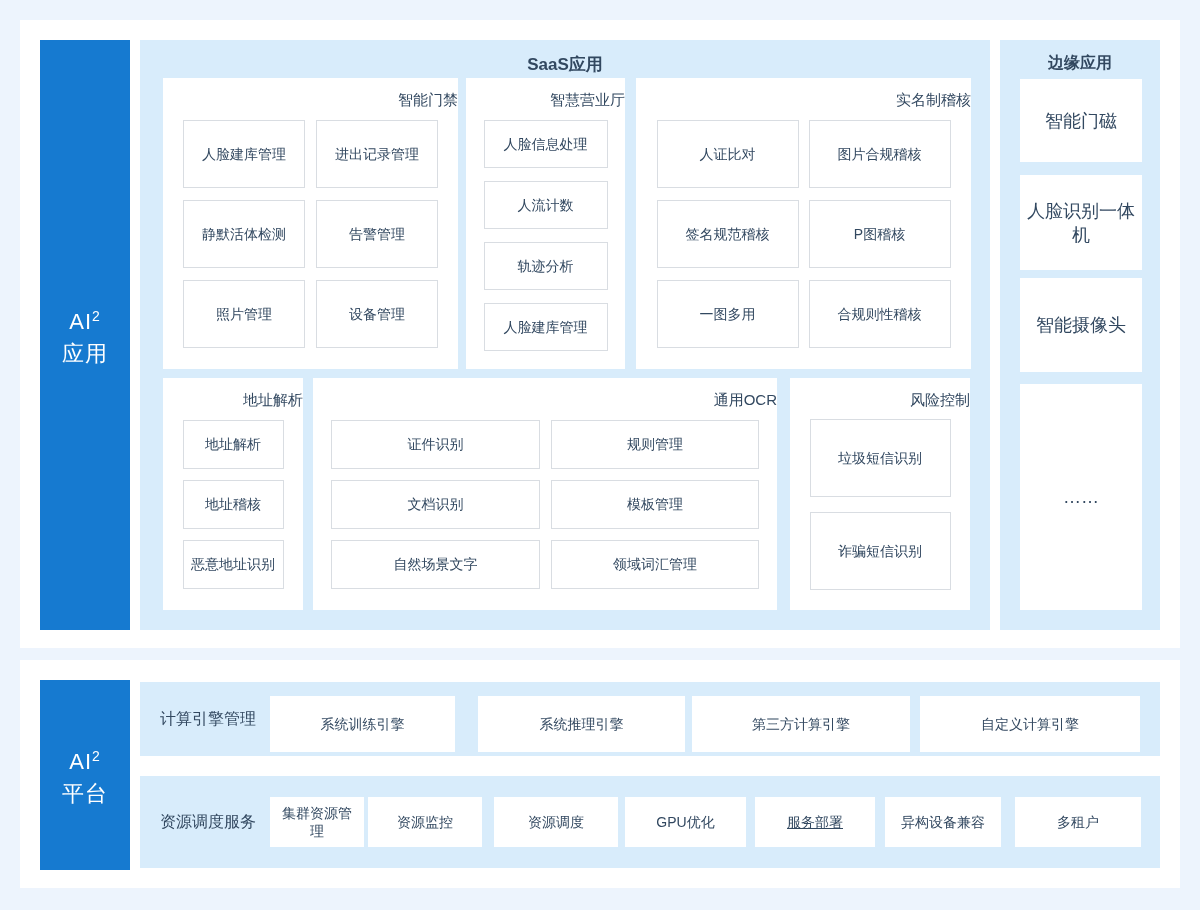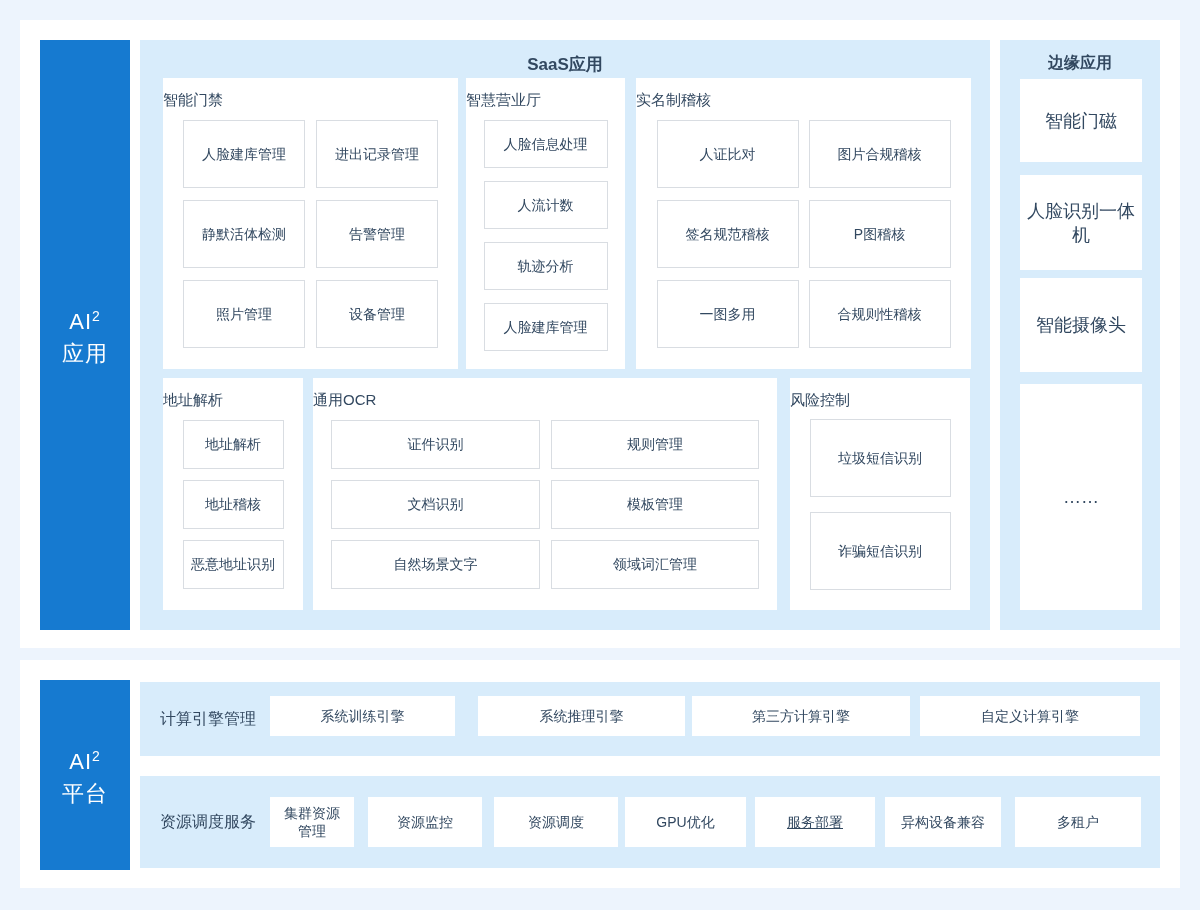--- a/index.html
+++ b/index.html
@@ -24,21 +24,21 @@
   .sb-label { font-size:22px; line-height:31px; letter-spacing:1px; }
   .sb-label sup { font-size:14px; }
 
   .bluebox { position:absolute; background:#d8ecfb; }
   #saas-wrap { left:120px; top:20px; width:850px; height:590px; }
   #edge-wrap { left:980px; top:20px; width:160px; height:590px; }
   .wrap-title { text-align:center; padding-top:13px; font-size:17px;font-weight:bold; }
   #edge-wrap .wrap-title { font-size:16px; }
 
   .section { position:absolute; background:#ffffff; }
-  .section-title { text-align:left; padding-top:13px; font-size:15px; height:30px; }
+  .section-title { text-align:right; padding-top:13px; font-size:15px; height:30px; }
   #sec-door  { left:23px;  top:38px;  width:295px; height:291px; }
   #sec-hall  { left:326px; top:38px;  width:159px; height:291px; }
   #sec-audit { left:496px; top:38px;  width:335px; height:291px; }
   #sec-addr  { left:23px;  top:338px; width:140px; height:232px; }
   #sec-ocr   { left:173px; top:338px; width:464px; height:232px; }
   #sec-risk  { left:650px; top:338px; width:180px; height:232px; }
 
   .grid { display:grid; justify-content:center; margin-top:12px; }
   #sec-door  .grid { grid-template-columns:122px 122px; grid-auto-rows:68px; gap:12px 11px; }
   #sec-hall  .grid { grid-template-columns:124px;       grid-auto-rows:48px; gap:13px; }
@@ -68,27 +68,27 @@
   #band-2 { top:116px; height:92px; }
   .band-label {
     position:absolute; left:20px; top:50%; transform:translateY(-50%);
     font-size:16px; white-space:nowrap;
   }
   .bb {
     position:absolute; background:#ffffff;
     display:flex; align-items:center; justify-content:center;
     font-size:14px; text-align:center; line-height:1.3;
   }
-  #band-1 .bb { top:14px; height:40px; }
+  #band-1 .bb { top:14px; height:56px; }
   #band-2 .bb { top:21px; height:50px; }
   #b1-1 { left:130px; width:185px; }
   #b1-2 { left:338px; width:207px; }
   #b1-3 { left:552px; width:218px; }
   #b1-4 { left:780px; width:220px; }
-  #b2-1 { left:130px; width:84px; padding:12px 10px; }
+  #b2-1 { left:130px; width:94px; padding:12px 10px; }
   #b2-2 { left:228px; width:114px; }
   #b2-3 { left:354px; width:124px; }
   #b2-4 { left:485px; width:121px; }
   #b2-5 { left:615px; width:120px;text-decoration:underline; }
   #b2-6 { left:745px; width:116px; }
   #b2-7 { left:875px; width:126px; }
 </style>
 </head>
 <body>
 

